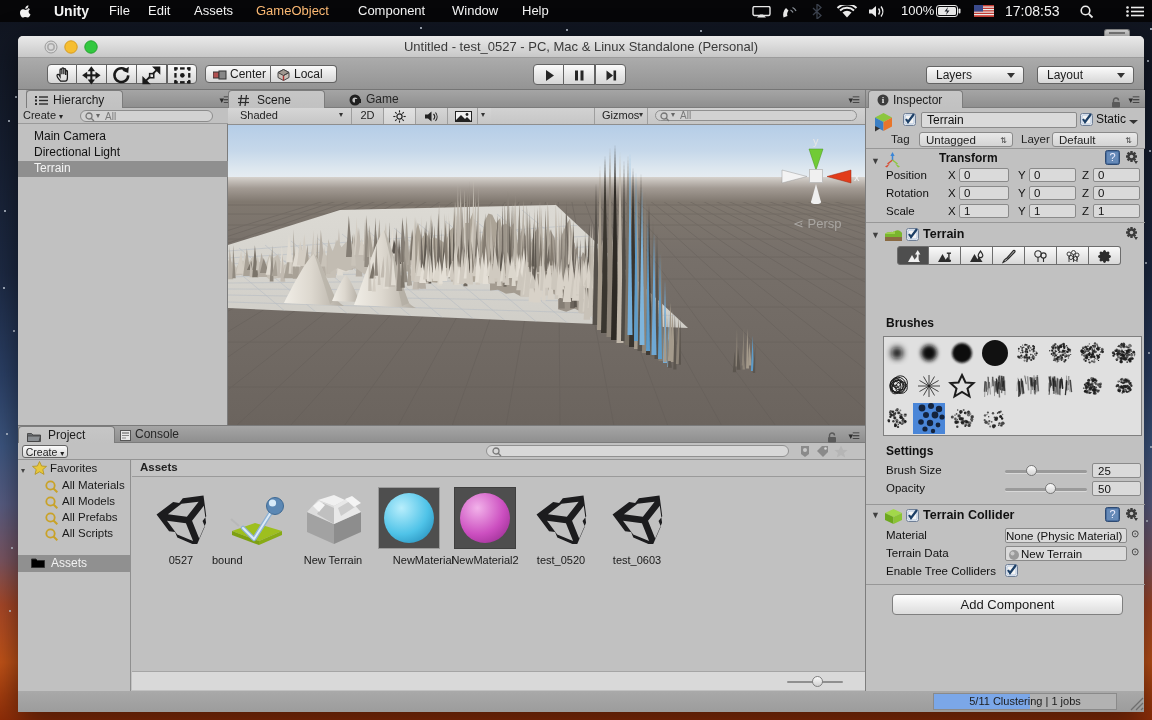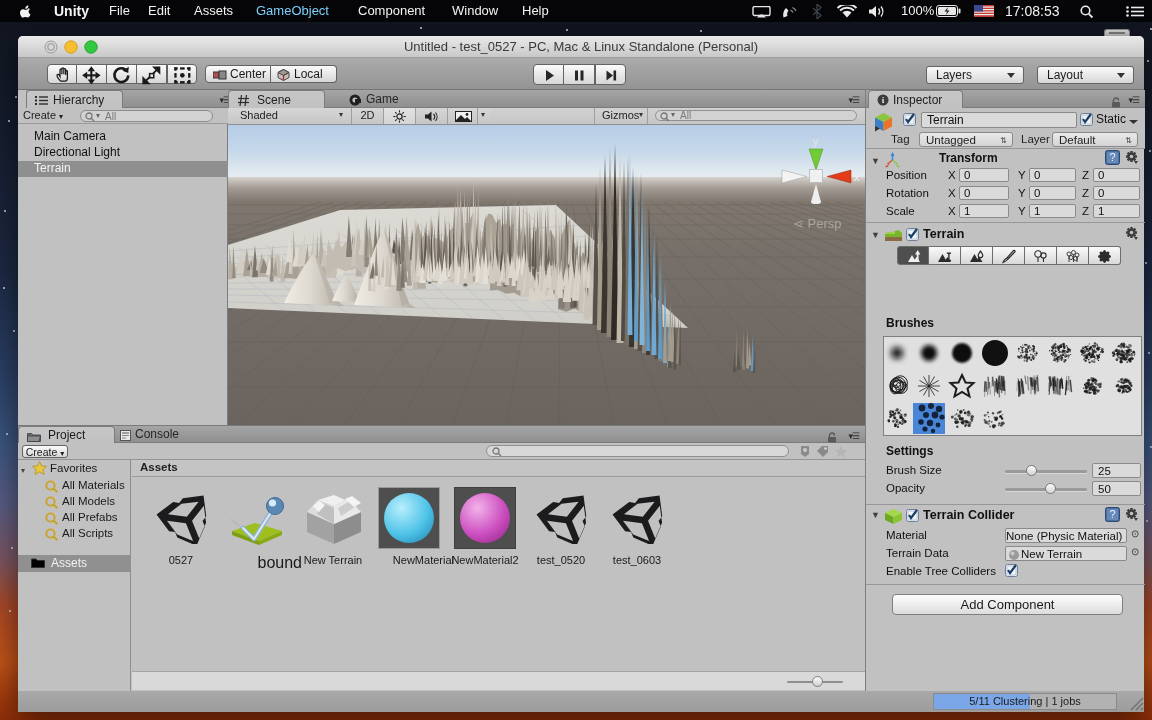--- a/index.html
+++ b/index.html
@@ -25,21 +25,21 @@
     <div style="position:absolute;left:4px;top:2px;width:16px;height:2px;background:#7f7f7f"></div>
   </div>
 <div style="position:absolute;left:0;top:0;width:1152px;height:22px;background:#060608">
     <svg style="position:absolute;left:19px;top:4px" width="13" height="14">
       <path d="M9.3 1.2 c-.8.1-1.7.6-2.2 1.3-.5.6-.9 1.5-.7 2.4.9 0 1.8-.5 2.3-1.2.5-.7.9-1.6.6-2.5zM9.5 5.2c-1.3 0-2.3.7-3 .7-.7 0-1.6-.7-2.7-.7C2.4 5.2 1 6.4 1 8.7c0 2.3 1.7 4.9 3 4.9.6 0 1.5-.6 2.4-.6.9 0 1.6.6 2.4.6 1 0 2.3-2 2.7-3.2-1.2-.5-1.9-1.6-1.9-2.8 0-1 .6-1.9 1.3-2.4-.5-.6-1.4-1-2.4-1z" fill="#f2f2f2"></path>
     </svg>
     <div style="position:absolute;left:54px;top:0;height:22px;line-height:22px;color:#f4f4f4;font-size:14px;font-weight:bold;">Unity</div>
     <div style="position:absolute;left:109px;top:0;height:22px;line-height:22px;color:#f4f4f4;font-size:13px;">File</div>
     <div style="position:absolute;left:148px;top:0;height:22px;line-height:22px;color:#f4f4f4;font-size:13px;">Edit</div>
     <div style="position:absolute;left:194px;top:0;height:22px;line-height:22px;color:#f4f4f4;font-size:13px;">Assets</div>
-    <div style="position:absolute;left:256px;top:0;height:22px;line-height:22px;color:#7dd3fc;font-size:13px;">GameObject</div>
+    <div style="position:absolute;left:256px;top:0;height:22px;line-height:22px;color:#fdba74;font-size:13px;">GameObject</div>
     <div style="position:absolute;left:358px;top:0;height:22px;line-height:22px;color:#f4f4f4;font-size:13px;">Component</div>
     <div style="position:absolute;left:452px;top:0;height:22px;line-height:22px;color:#f4f4f4;font-size:13px;">Window</div>
     <div style="position:absolute;left:522px;top:0;height:22px;line-height:22px;color:#f4f4f4;font-size:13px;">Help</div>
     <svg style="position:absolute;left:752px;top:6px" width="20" height="12">
       <rect x="1" y="0.5" width="17" height="9" rx="1.5" fill="none" stroke="#e8e8e8" stroke-width="1.4"></rect>
       <path d="M5 11.5 L14 11.5 L11 8.5 L8 8.5 Z" fill="#e8e8e8"></path>
     </svg>
     <svg style="position:absolute;left:782px;top:5px" width="16" height="14">
       <path d="M1.5 12.5 C0.5 9 1.5 5.5 4 3 L6.5 5.5 C5 7.5 4.8 9.5 5.5 11 Z" fill="#e8e8e8"></path>
       <path d="M8.5 5 a5 5 0 0 1 2.5 2.5 M10.5 2.5 a8 8 0 0 1 3.5 3.5" stroke="#8a9098" stroke-width="1.3" fill="none"></path>
@@ -997,21 +997,21 @@
           <g transform="rotate(8 131 131)">
             <path d="M188.1,137.5 L236.2,54.2 L259.4,137.5 L236.2,220.8 Z M159.4,154.1 L207.5,237.4 L123.7,215.9 L63.1,154.1 Z M207.5,37.6 L159.4,120.9 L63.1,120.9 L123.7,59.1 Z M255.9,104.8 L227.6,3.4 L126.2,30.6 L111.2,57.1 L80.8,56.9 L6.6,131 L80.8,205.1 L111.2,204.9 L126.3,231.4 L227.7,258.6 L256,157.2 L240.6,130.9 Z" fill="#1c1c1e" fill-rule="evenodd"></path>
           </g>
         </svg>
         <svg style="position:absolute;left:479px;top:32px" width="52" height="52" viewBox="0 0 262 262">
           <g transform="rotate(8 131 131)">
             <path d="M188.1,137.5 L236.2,54.2 L259.4,137.5 L236.2,220.8 Z M159.4,154.1 L207.5,237.4 L123.7,215.9 L63.1,154.1 Z M207.5,37.6 L159.4,120.9 L63.1,120.9 L123.7,59.1 Z M255.9,104.8 L227.6,3.4 L126.2,30.6 L111.2,57.1 L80.8,56.9 L6.6,131 L80.8,205.1 L111.2,204.9 L126.3,231.4 L227.7,258.6 L256,157.2 L240.6,130.9 Z" fill="#1c1c1e" fill-rule="evenodd"></path>
           </g>
         </svg>
         <div style="position:absolute;left:4px;top:94px;width:90px;text-align:center;font-size:11px;color:#1a1a1a">0527</div>
-        <div style="position:absolute;left:80px;top:94px;width:90px;text-align:right;font-size:16px;color:#1a1a1a">bound</div>
+        <div style="position:absolute;left:80px;top:94px;width:90px;text-align:left;font-size:11px;color:#1a1a1a">bound</div>
         <div style="position:absolute;left:156px;top:94px;width:90px;text-align:center;font-size:11px;color:#1a1a1a">New Terrain</div>
         <div style="position:absolute;left:232px;top:94px;width:90px;text-align:right;font-size:11px;color:#1a1a1a">NewMaterial</div>
         <div style="position:absolute;left:308px;top:94px;width:90px;text-align:center;font-size:11px;color:#1a1a1a">NewMaterial2</div>
         <div style="position:absolute;left:384px;top:94px;width:90px;text-align:center;font-size:11px;color:#1a1a1a">test_0520</div>
         <div style="position:absolute;left:460px;top:94px;width:90px;text-align:center;font-size:11px;color:#1a1a1a">test_0603</div>
         <div style="position:absolute;left:0;top:211px;width:733px;height:19px;background:#d9d9d9;border-top:1px solid #a5a5a5">
           <div style="position:absolute;left:655px;top:9px;width:56px;height:2px;background:#8f8f8f;border-radius:1px"></div>
           <div style="position:absolute;left:680px;top:4px;width:11px;height:11px;border-radius:50%;background:linear-gradient(#fafafa,#d0d0d0);border:1px solid #7f7f7f"></div>
         </div>
       </div>

